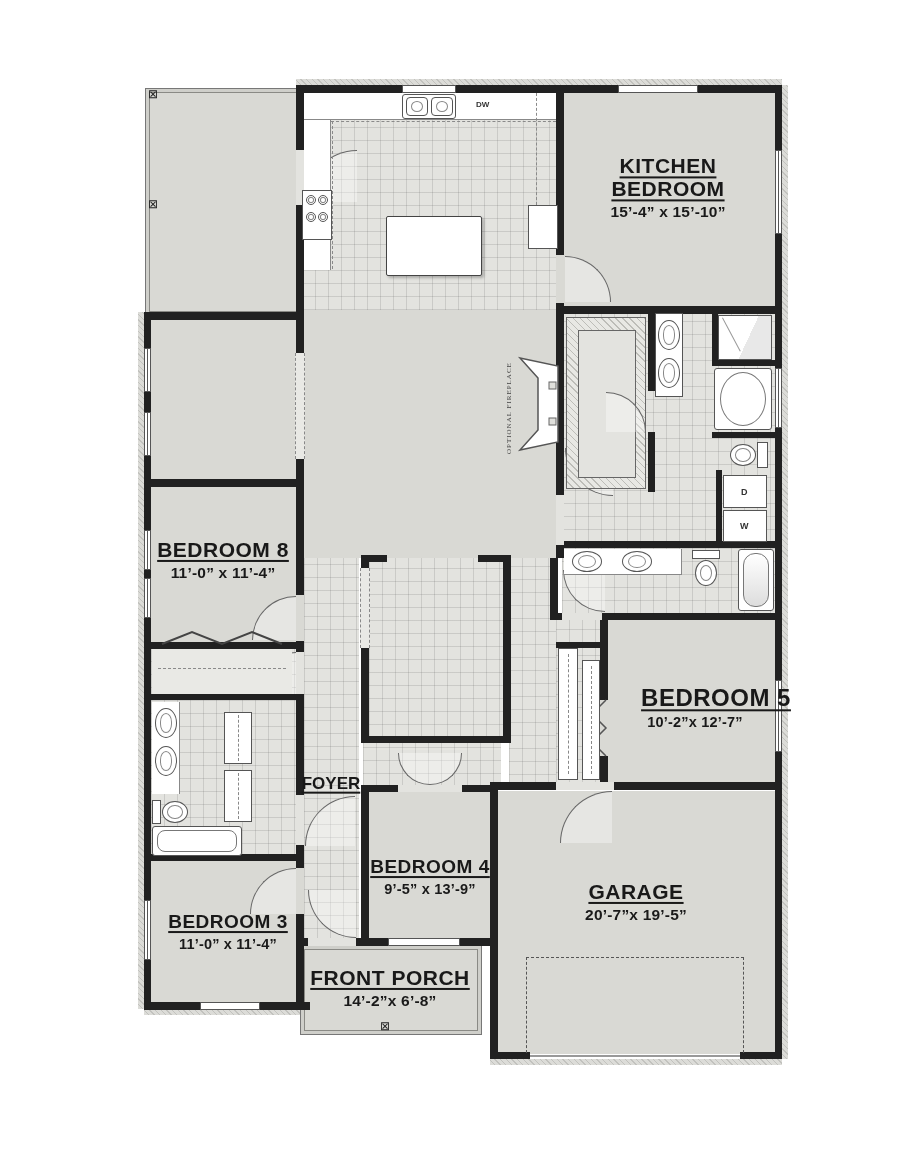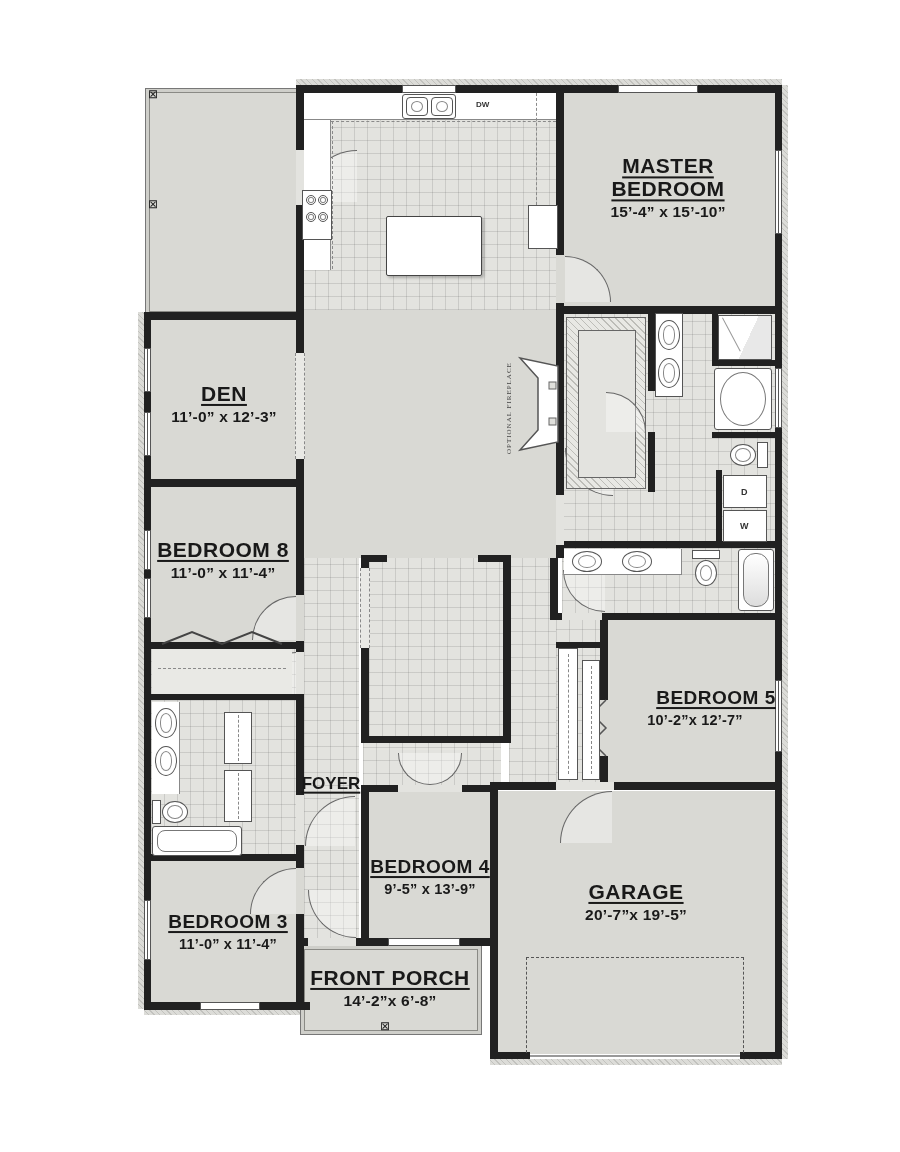--- a/index.html
+++ b/index.html
@@ -228,33 +228,29 @@
     <rect x="31" y="62" width="7" height="7" fill="#e0e0dc" stroke="#666" stroke-width="1"></rect>
   </svg>
 
   <div class="abs" style="left:526px;top:957px;width:218px;height:96px;border:1.5px dashed #555;border-bottom:none;box-sizing:border-box;"></div>
 
   <span class="colmark" style="left:148px;top:88px;">⊠</span>
   <span class="colmark" style="left:148px;top:198px;">⊠</span>
   <span class="colmark" style="left:380px;top:1020px;">⊠</span>
 
   <div class="rlabel wrap" style="left:668px;top:188px;width:150px;white-space:normal;">
-    <span class="rname">MASTER BEDROOM</span>
+    <span class="rname">KITCHEN BEDROOM</span>
     <div class="rdims">15’-4” x 15’-10”</div>
-  </div>
-  <div class="rlabel" style="left:224px;top:404px;">
-    <span class="rname">DEN</span>
-    <div class="rdims">11’-0” x 12’-3”</div>
   </div>
   <div class="rlabel" style="left:223px;top:560px;">
     <span class="rname">BEDROOM 8</span>
     <div class="rdims">11’-0” x 11’-4”</div>
   </div>
   <div class="rlabel" style="left:695px;top:708px;">
-    <span class="rname" style="font-size:19px;margin-left:42px;">BEDROOM 5</span>
+    <span class="rname" style="font-size:24px;margin-left:42px;">BEDROOM 5</span>
     <div class="rdims" style="font-size:14.5px;">10’-2”x 12’-7”</div>
   </div>
   <div class="rlabel" style="left:331px;top:784px;">
     <span class="rname" style="font-size:17px;letter-spacing:0;">FOYER</span>
   </div>
   <div class="rlabel" style="left:430px;top:860px;">
     <span class="rname" style="font-size:19px;margin-top:34px;">BEDROOM 4</span>
     <div class="rdims" style="font-size:14.5px;">9’-5” x 13’-9”</div>
   </div>
   <div class="rlabel" style="left:636px;top:902px;">

